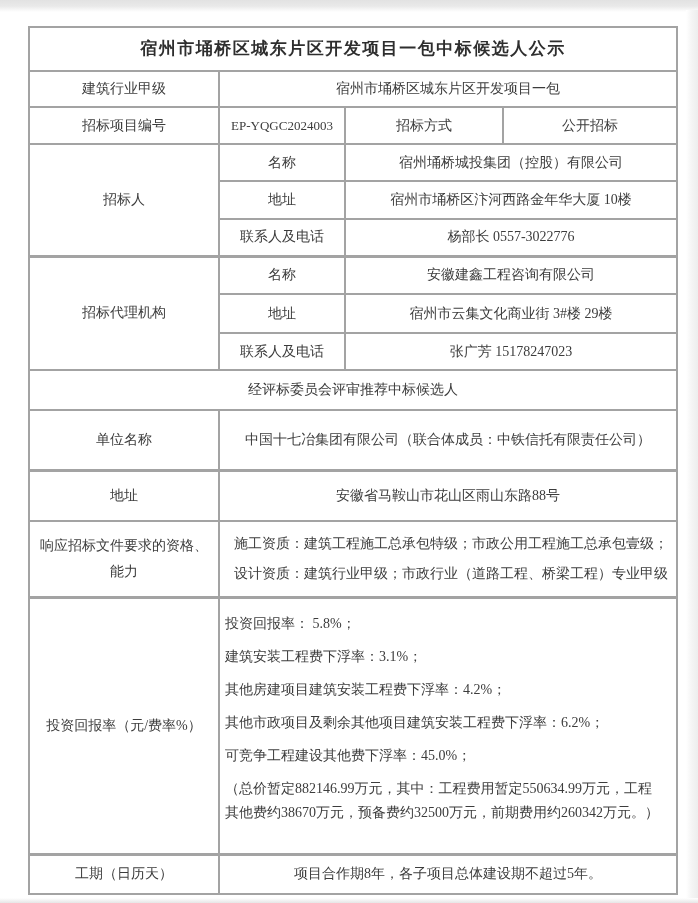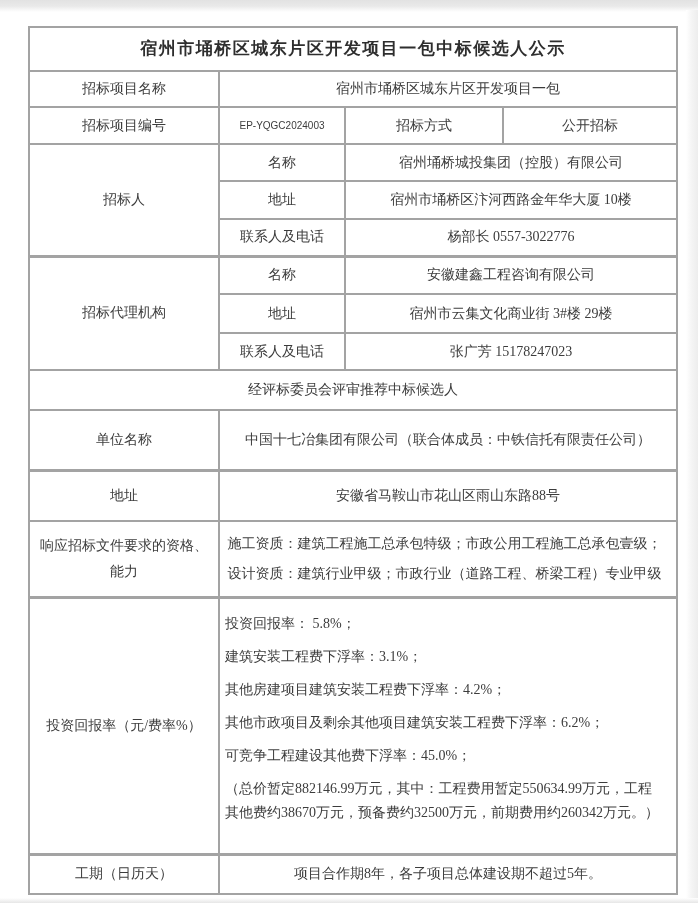--- a/index.html
+++ b/index.html
@@ -28,23 +28,23 @@
     border:2px solid #a3a3a3;
     text-align:center; vertical-align:middle;
     font-size:14px; line-height:20px;
     padding:2px 4px;
     word-break:break-all;
     overflow:hidden;
   }
   tr.thick td { border-top-width:3px; }
 
   .title-cell  { font-size:17px; font-weight:bold; letter-spacing:1.5px; color:#2e2e2e; }
-  .mono        { font-family:Liberation Sans, sans-serif; font-size:10px;margin-top:16px; }
+  .mono        { font-family:Liberation Serif, serif; font-size:13px;margin-top:16px; }
   .qual-label  { line-height:26px; }
-  .left-cell   { text-align:center; padding:4px 8px 4px 1px; }
+  .left-cell   { text-align:right; padding:4px 8px 4px 1px; }
   .qual-cell   { line-height:30px; }
   .bid-cell    { vertical-align:top; padding:13px 12px 6px 5px; }
   .bid-cell p  { margin:0 0 9px 0; line-height:24px; text-align:left; }
 
   
   tr.r-title { height:44px; }
   tr.r-pname { height:36px; }
   tr.r-pnum  { height:37px; }
   tr.r-t1    { height:37px; }
   tr.r-t2    { height:38px; }
@@ -72,21 +72,21 @@
     <col style="width:126px">
     <col style="width:158px">
     <col style="width:174px">
   </colgroup>
   <tbody>
     <tr class="r-title">
       <td colspan="4" class="title-cell">宿州市埇桥区城东片区开发项目一包中标候选人公示</td>
     </tr>
 
     <tr class="r-pname">
-      <td>招标项目名称</td>
+      <td>建筑行业甲级</td>
       <td colspan="3">宿州市埇桥区城东片区开发项目一包</td>
     </tr>
 
     <tr class="r-pnum">
       <td>招标项目编号</td>
       <td class="mono">EP-YQGC2024003</td>
       <td>招标方式</td>
       <td>公开招标</td>
     </tr>
 

